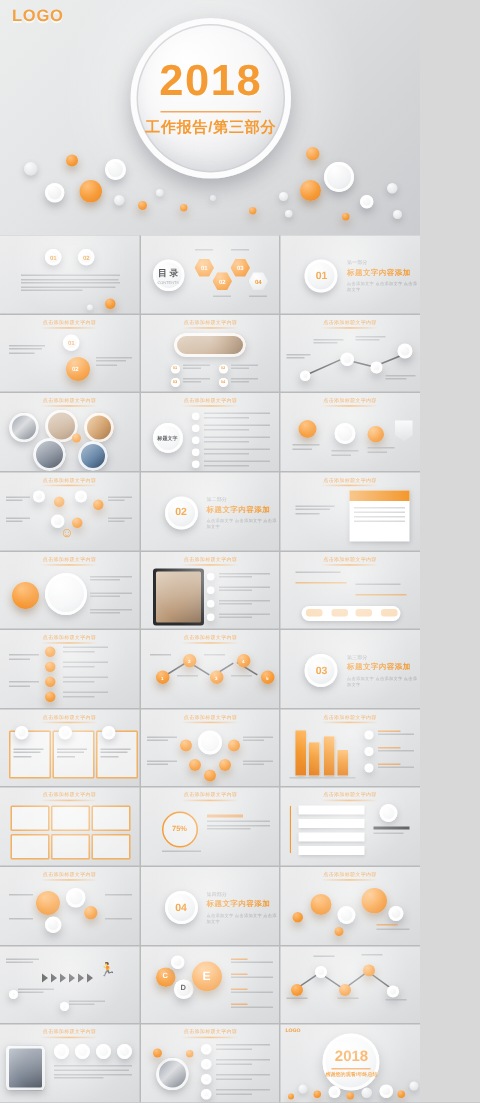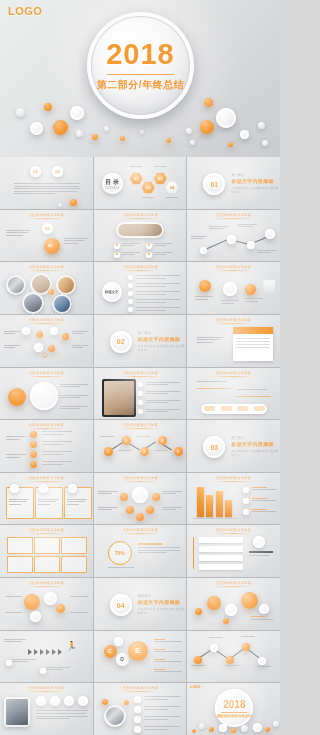--- a/index.html
+++ b/index.html
@@ -173,21 +173,21 @@
     <span class="orb o" style="left:200px;top:120px;width:14px;height:14px;"></span>
     <span class="orb f" style="left:190px;top:140px;width:5px;height:5px;"></span>
     <span class="orb w" style="left:240px;top:130px;width:9px;height:9px;"></span>
     <span class="orb f" style="left:258px;top:122px;width:7px;height:7px;"></span>
     <span class="orb o" style="left:228px;top:142px;width:5px;height:5px;"></span>
     <span class="orb f" style="left:262px;top:140px;width:6px;height:6px;"></span>
 
     <div class="bigdisc">
       <div class="yr">2018</div>
       <div class="rule"></div>
-      <div class="sub">第二部分/年终总结</div>
+      <div class="sub">工作报告/第三部分</div>
     </div>
   </div>
 
   <div class="grid">
 
     <div class="cell">
       <span class="numdisc" style="left:30px;top:9px;width:11px;height:11px;font-size:4px;">01</span>
       <span class="numdisc" style="left:52px;top:9px;width:11px;height:11px;font-size:4px;">02</span>
       <div class="txtblk" style="left:14px;top:26px;width:66px;">
         <i style="width:100%"></i>

